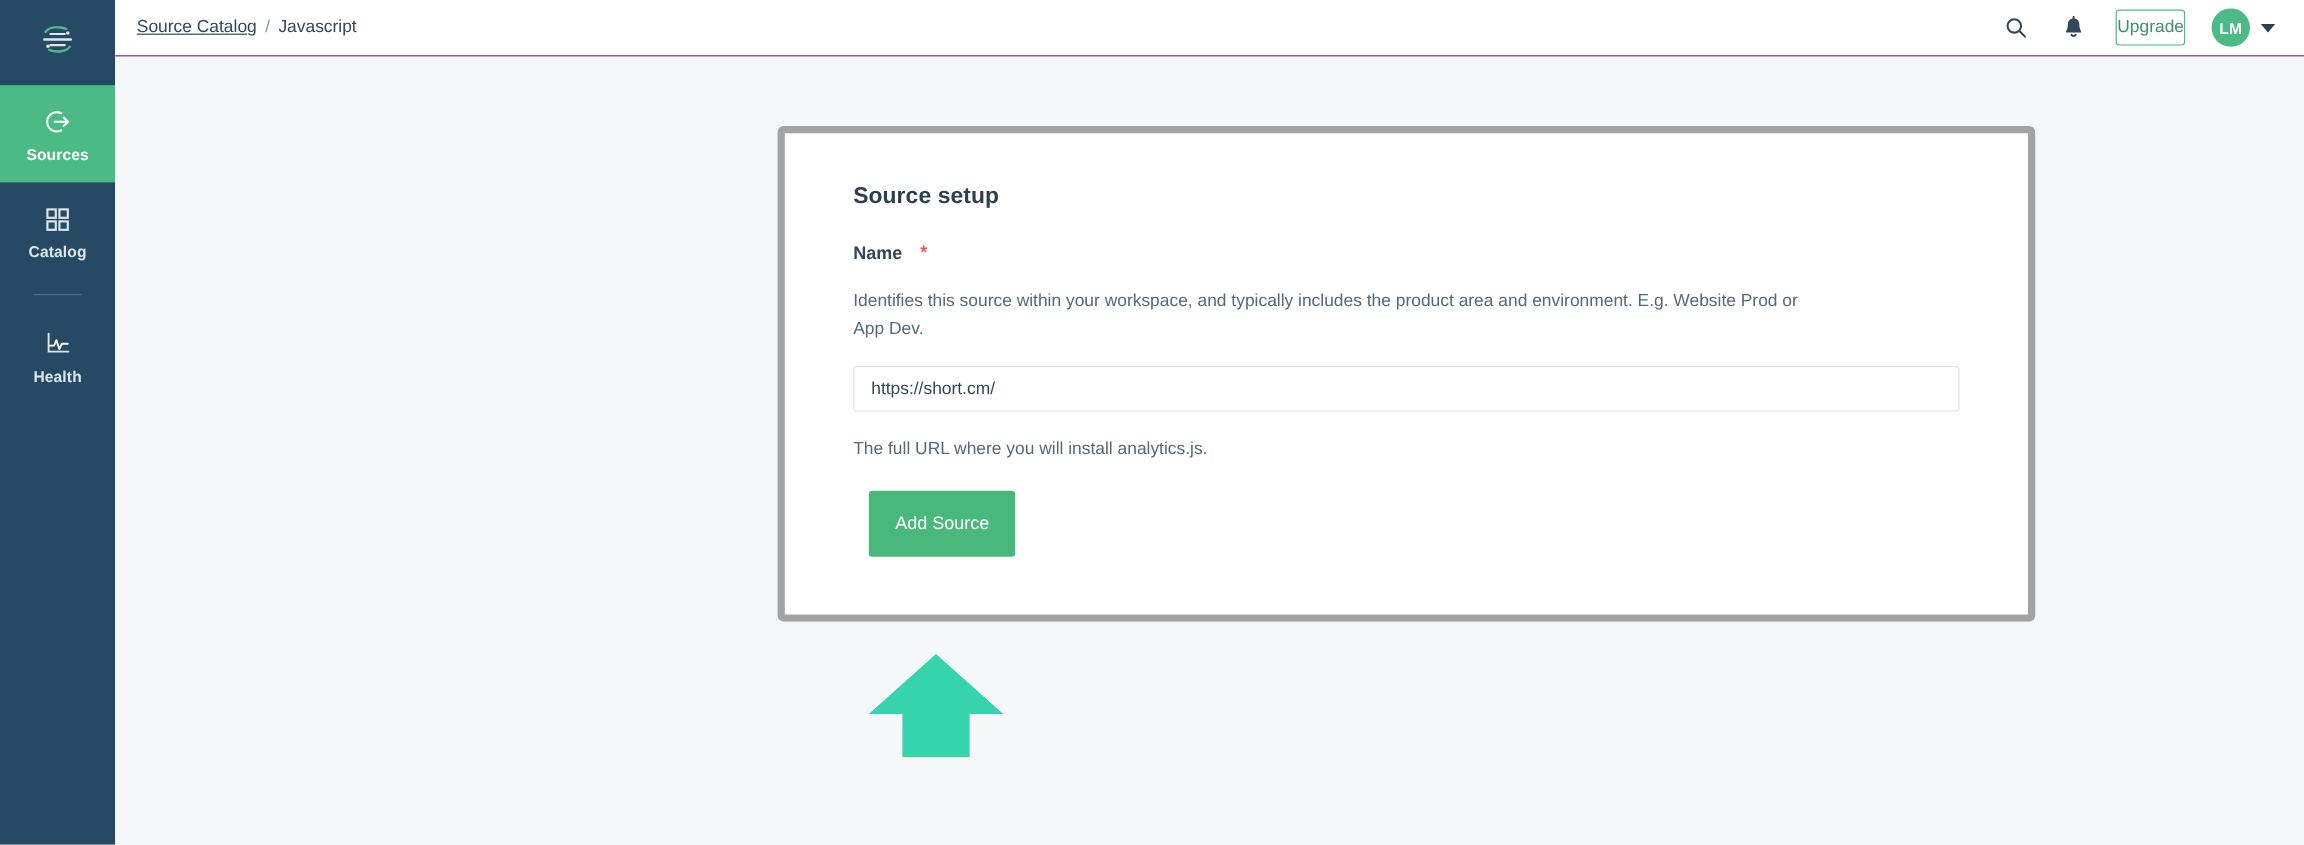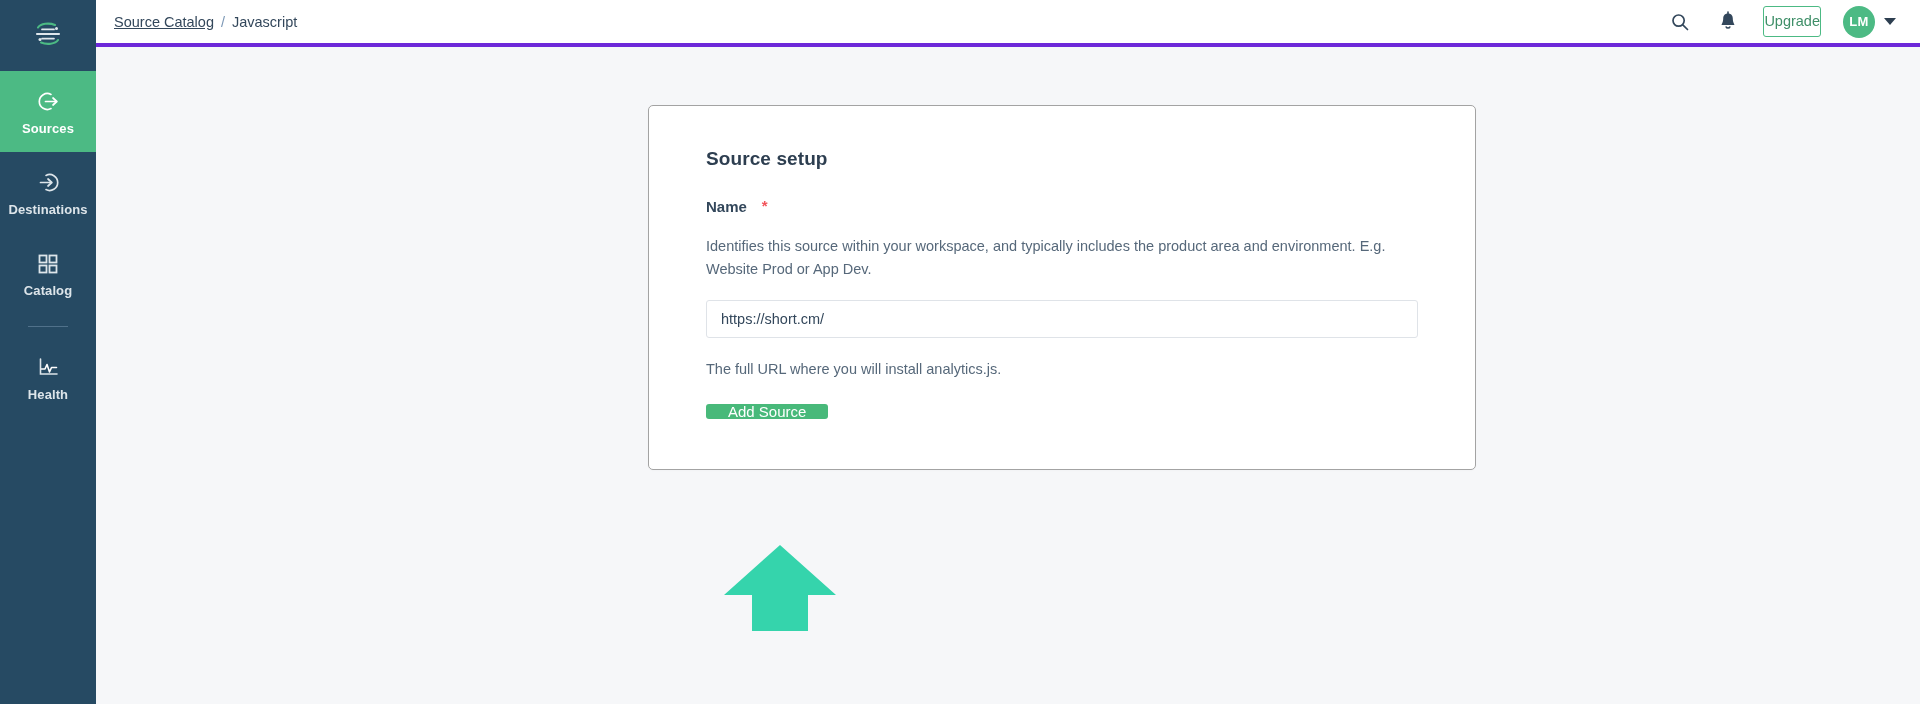--- a/index.html
+++ b/index.html
@@ -69,21 +69,21 @@
     min-width: 0;
     height: 704px;
     background: #f6f7f9;
   }
 
   
   .topbar {
     height: 47px;
     flex: 0 0 47px;
     background: #ffffff;
-    border-bottom: 4px solid #6d28d9;
+    border-bottom: 1px solid #6d28d9;
     display: flex;
     align-items: center;
     padding: 0 24px 0 18px;
   }
   .breadcrumb {
     display: flex;
     align-items: center;
     gap: 7px;
     font-size: 14.5px;
   }
@@ -140,23 +140,23 @@
   .content {
     flex: 1 1 auto;
     position: relative;
     overflow: hidden;
   }
 
   .card {
     position: absolute;
     left: 552px;
     top: 58px;
-    width: 828px;
+    width: 1048px;
     background: #ffffff;
-    border: 1px solid #a3a3a3;
+    border: 6px solid #a3a3a3;
     border-radius: 5px;
     padding: 42px 57px 48px 57px;
     box-shadow: 0 1px 2px rgba(0,0,0,0.02);
   }
   .card-title {
     font-size: 19px;
     font-weight: bold;
     color: #2d3e50;
     margin-bottom: 28px;
     letter-spacing: .1px;
@@ -193,23 +193,24 @@
   }
   .field-gap { height: 19px; }
   .add-source-btn {
     margin-top: 23px;
     background: #48b97a;
     color: #ffffff;
     border: none;
     border-radius: 3px;
     font-size: 15px;
     font-family: "Liberation Sans", sans-serif;
-    padding: 0 22px;
+    padding: 20px 22px;
     cursor: pointer;
     line-height: 1;
+    margin-left: 13px;
   }
 
   
   .annotation-arrow {
     position: absolute;
     left: 628px;
     top: 498px;
     width: 112px;
     height: 86px;
     pointer-events: none;
@@ -240,30 +241,20 @@
       <span class="nav-icon">
         <svg width="25" height="25" viewBox="0 0 25 25" fill="none">
           <path d="M15 5.4 A8 8 0 1 0 15 19.6" stroke="#ffffff" stroke-width="1.7" fill="none" stroke-linecap="round"></path>
           <line x1="9.5" y1="12.5" x2="20.5" y2="12.5" stroke="#ffffff" stroke-width="1.7" stroke-linecap="round"></line>
           <path d="M17 9 L20.8 12.5 L17 16" stroke="#ffffff" stroke-width="1.7" fill="none" stroke-linecap="round" stroke-linejoin="round"></path>
         </svg>
       </span>
       <span class="nav-label">Sources</span>
     </div>
 
-    <div class="nav-item">
-      <span class="nav-icon">
-        <svg width="25" height="25" viewBox="0 0 25 25" fill="none">
-          <path d="M10 5.4 A8 8 0 1 1 10 19.6" stroke="#dde5ea" stroke-width="1.7" fill="none" stroke-linecap="round"></path>
-          <line x1="4.5" y1="12.5" x2="15.5" y2="12.5" stroke="#dde5ea" stroke-width="1.7" stroke-linecap="round"></line>
-          <path d="M12 9 L15.8 12.5 L12 16" stroke="#dde5ea" stroke-width="1.7" fill="none" stroke-linecap="round" stroke-linejoin="round"></path>
-        </svg>
-      </span>
-      <span class="nav-label">Destinations</span>
-    </div>
 
     <div class="nav-item">
       <span class="nav-icon">
         <svg width="24" height="24" viewBox="0 0 24 24" fill="none">
           <rect x="3.5" y="3.5" width="7" height="7" stroke="#dde5ea" stroke-width="1.8"></rect>
           <rect x="13.5" y="3.5" width="7" height="7" stroke="#dde5ea" stroke-width="1.8"></rect>
           <rect x="3.5" y="13.5" width="7" height="7" stroke="#dde5ea" stroke-width="1.8"></rect>
           <rect x="13.5" y="13.5" width="7" height="7" stroke="#dde5ea" stroke-width="1.8"></rect>
         </svg>
       </span>

